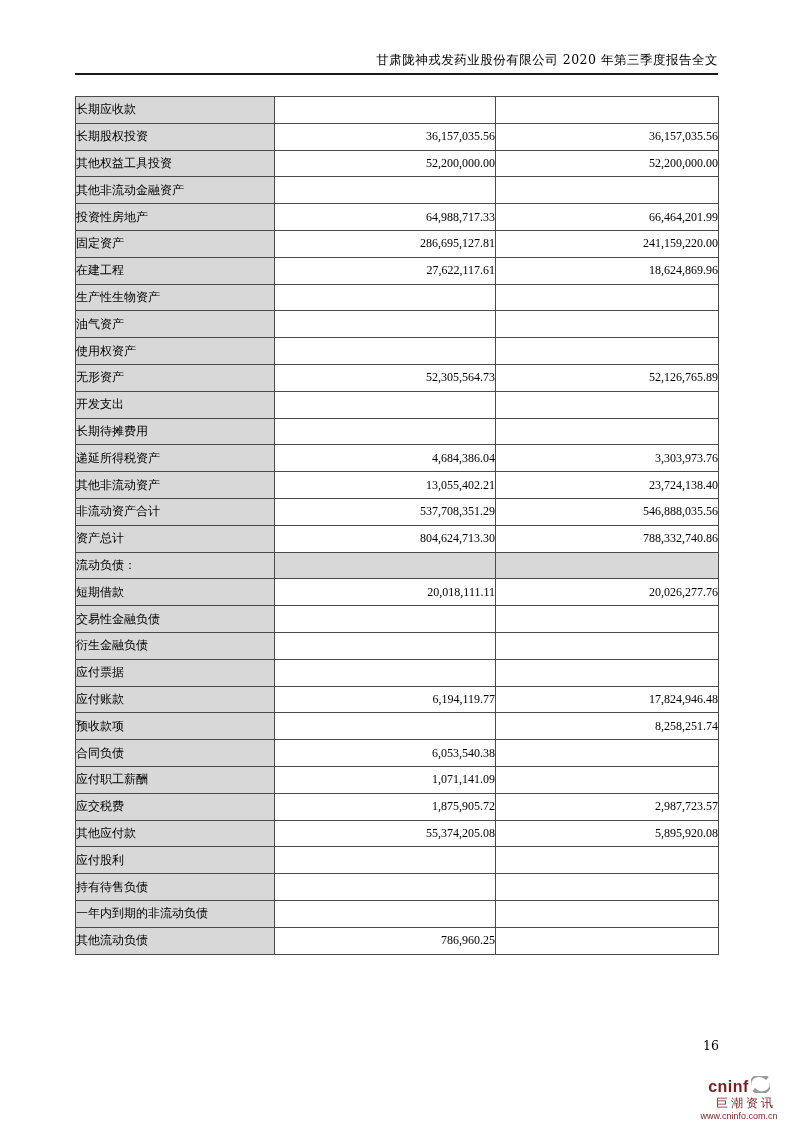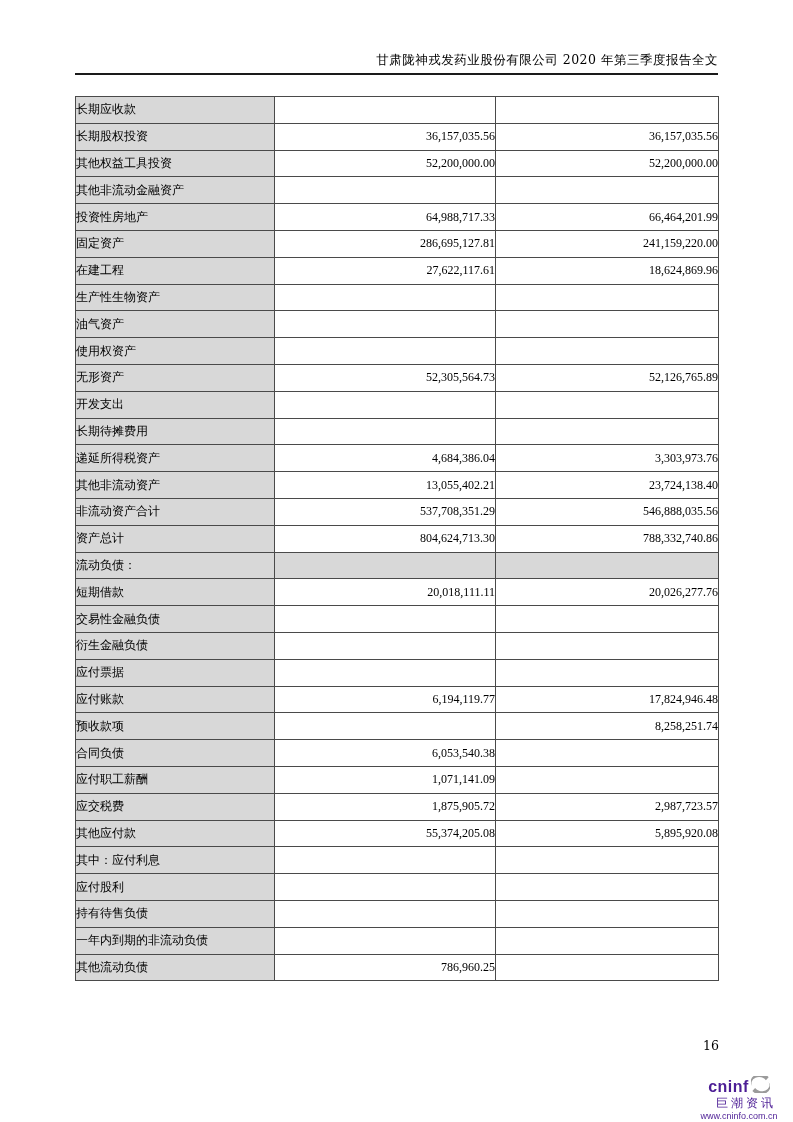--- a/index.html
+++ b/index.html
@@ -64,21 +64,21 @@
     position: absolute;
     top: 1038px;
     left: 703px;
     font-size: 12.5px;
   }
   .footer-logo {
     position: absolute;
     top: 1076px;
     right: 6px;
     width: 96px;
-    color: #4c1d95;
+    color: #7f1d1d;
     text-align: center;
     line-height: 1.1;
     font-family: "Liberation Sans", sans-serif;
   }
   .logo-brand-row {
     display: flex;
     align-items: center;
     justify-content: center;
     gap: 2px;
   }
@@ -248,25 +248,20 @@
         </tr>
         <tr>
           <td class="cell-label indent-1">应交税费</td>
           <td class="cell-value">1,875,905.72</td>
           <td class="cell-value">2,987,723.57</td>
         </tr>
         <tr>
           <td class="cell-label indent-1">其他应付款</td>
           <td class="cell-value">55,374,205.08</td>
           <td class="cell-value">5,895,920.08</td>
-        </tr>
-        <tr>
-          <td class="cell-label indent-2">其中：应付利息</td>
-          <td class="cell-value"></td>
-          <td class="cell-value"></td>
         </tr>
         <tr>
           <td class="cell-label indent-3">应付股利</td>
           <td class="cell-value"></td>
           <td class="cell-value"></td>
         </tr>
         <tr>
           <td class="cell-label indent-1">持有待售负债</td>
           <td class="cell-value"></td>
           <td class="cell-value"></td>

